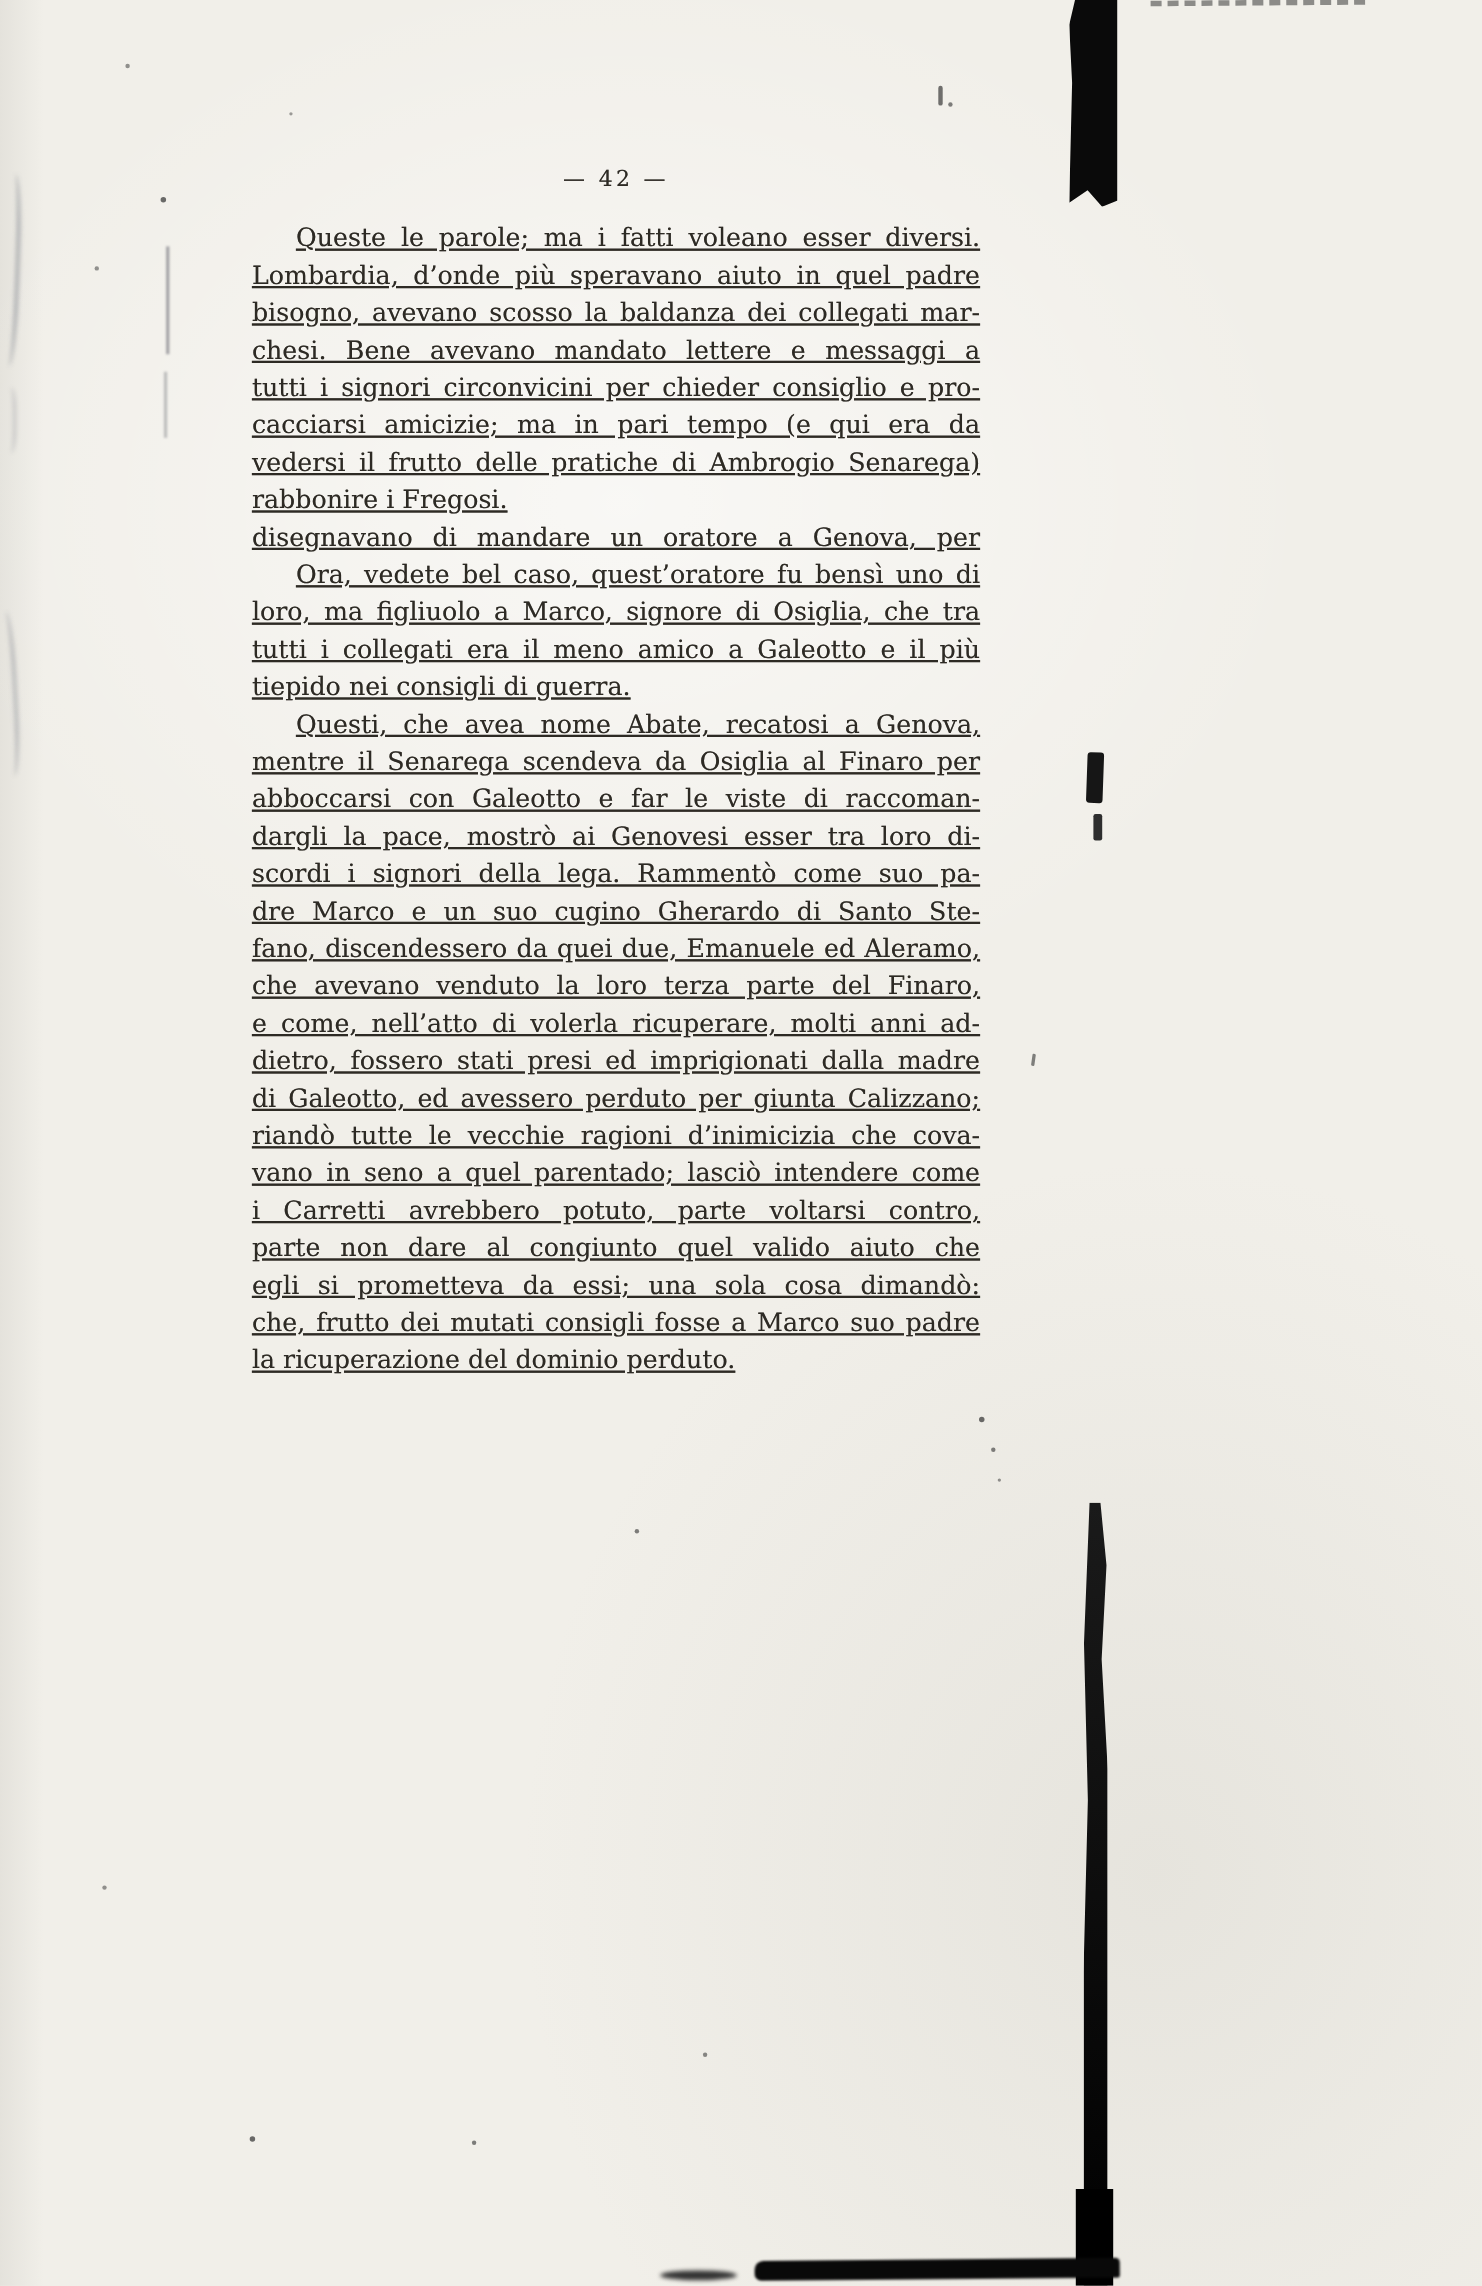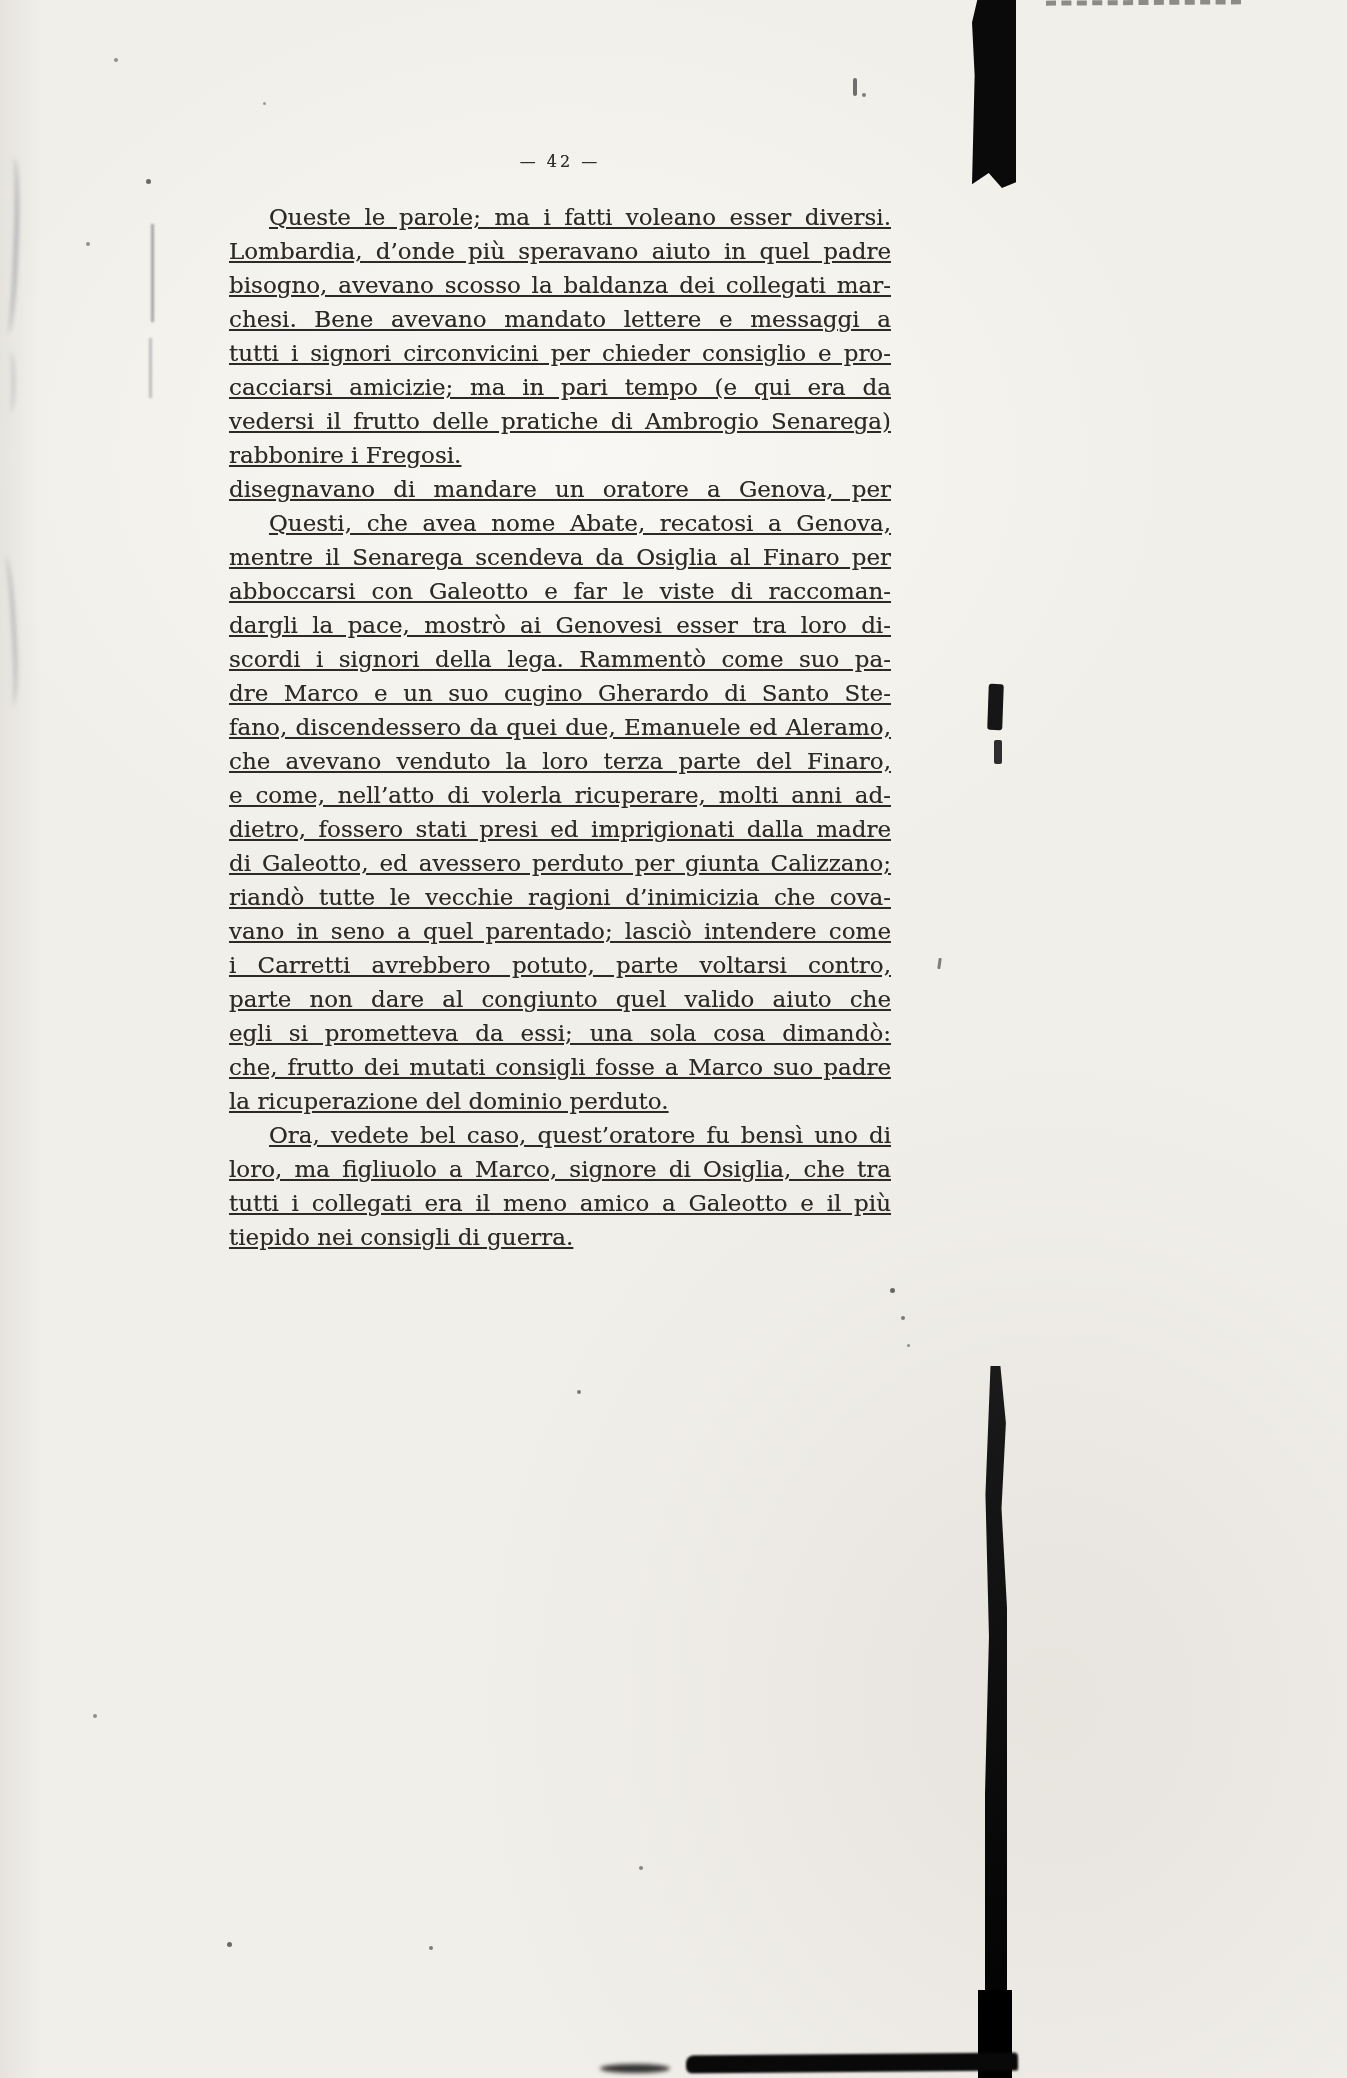--- a/index.html
+++ b/index.html
@@ -25,21 +25,21 @@
     position: absolute;
     left: 229px;
     top: 146px;
     width: 662px;
     font-size: 23px;
     color: var(--ink);
     text-shadow: 0 0 0.5px rgba(45,42,36,.55);
   }
   .page-number {
     text-align: center;
-    font-size: 16px;
+    font-size: 20px;
     letter-spacing: 3px;
     height: 32px;
     line-height: 32px;
     margin-bottom: 22px;
   }
   .paragraph { margin: 0; }
   .line {
     height: 34px;
     line-height: 34px;
     text-align: justify;
@@ -130,20 +130,26 @@
         <div class="paragraph">
           <div class="line first">Queste le parole; ma i fatti voleano esser diversi.</div>
           <div class="line">Lombardia, d’onde più speravano aiuto in quel padre</div>
           <div class="line">bisogno, avevano scosso la baldanza dei collegati mar-</div>
           <div class="line">chesi. Bene avevano mandato lettere e messaggi a</div>
           <div class="line">tutti i signori circonvicini per chieder consiglio e pro-</div>
           <div class="line">cacciarsi amicizie; ma in pari tempo (e qui era da</div>
           <div class="line">vedersi il frutto delle pratiche di Ambrogio Senarega)</div>
           <div class="line last">rabbonire i Fregosi.</div>
           <div class="line">disegnavano di mandare un oratore a Genova, per</div>
+        </div>
+        <div class="paragraph">
+          <div class="line first">Ora, vedete bel caso, quest’oratore fu bensì uno di</div>
+          <div class="line">loro, ma figliuolo a Marco, signore di Osiglia, che tra</div>
+          <div class="line">tutti i collegati era il meno amico a Galeotto e il più</div>
+          <div class="line last">tiepido nei consigli di guerra.</div>
         </div>
         <div class="paragraph">
           <div class="line first">Questi, che avea nome Abate, recatosi a Genova,</div>
           <div class="line">mentre il Senarega scendeva da Osiglia al Finaro per</div>
           <div class="line">abboccarsi con Galeotto e far le viste di raccoman-</div>
           <div class="line">dargli la pace, mostrò ai Genovesi esser tra loro di-</div>
           <div class="line">scordi i signori della lega. Rammentò come suo pa-</div>
           <div class="line">dre Marco e un suo cugino Gherardo di Santo Ste-</div>
           <div class="line">fano, discendessero da quei due, Emanuele ed Aleramo,</div>
           <div class="line">che avevano venduto la loro terza parte del Finaro,</div>
@@ -151,26 +157,20 @@
           <div class="line">dietro, fossero stati presi ed imprigionati dalla madre</div>
           <div class="line">di Galeotto, ed avessero perduto per giunta Calizzano;</div>
           <div class="line">riandò tutte le vecchie ragioni d’inimicizia che cova-</div>
           <div class="line">vano in seno a quel parentado; lasciò intendere come</div>
           <div class="line">i Carretti avrebbero potuto, parte voltarsi contro,</div>
           <div class="line">parte non dare al congiunto quel valido aiuto che</div>
           <div class="line">egli si prometteva da essi; una sola cosa dimandò:</div>
           <div class="line">che, frutto dei mutati consigli fosse a Marco suo padre</div>
           <div class="line last">la ricuperazione del dominio perduto.</div>
         </div>
-        <div class="paragraph">
-          <div class="line first">Ora, vedete bel caso, quest’oratore fu bensì uno di</div>
-          <div class="line">loro, ma figliuolo a Marco, signore di Osiglia, che tra</div>
-          <div class="line">tutti i collegati era il meno amico a Galeotto e il più</div>
-          <div class="line last">tiepido nei consigli di guerra.</div>
-        </div>
       </div>
   </div>
 
   <div class="artifact bar-top-right"></div>
   <div class="artifact tick-mid-right-1"></div>
   <div class="artifact tick-mid-right-2"></div>
   <div class="artifact bar-bottom-right"></div>
   <div class="artifact bar-bottom-right-wide"></div>
   <div class="artifact bottom-smudge"></div>
   <div class="artifact bottom-smudge-2"></div>

